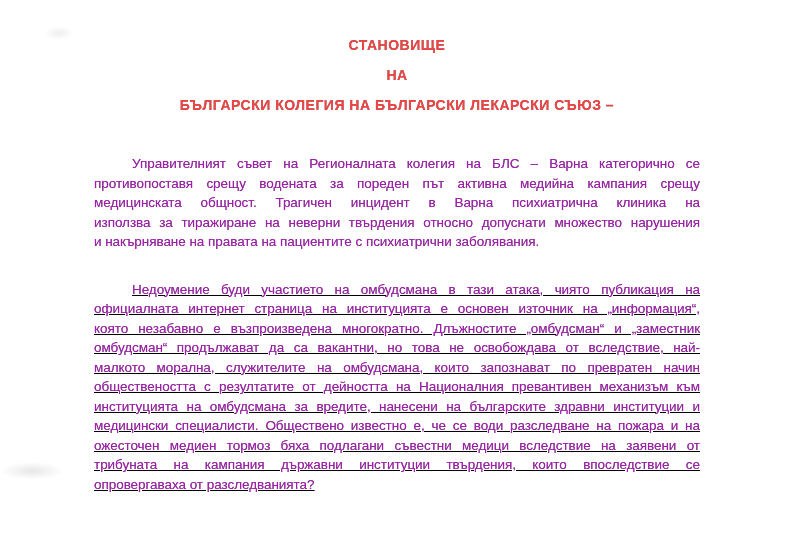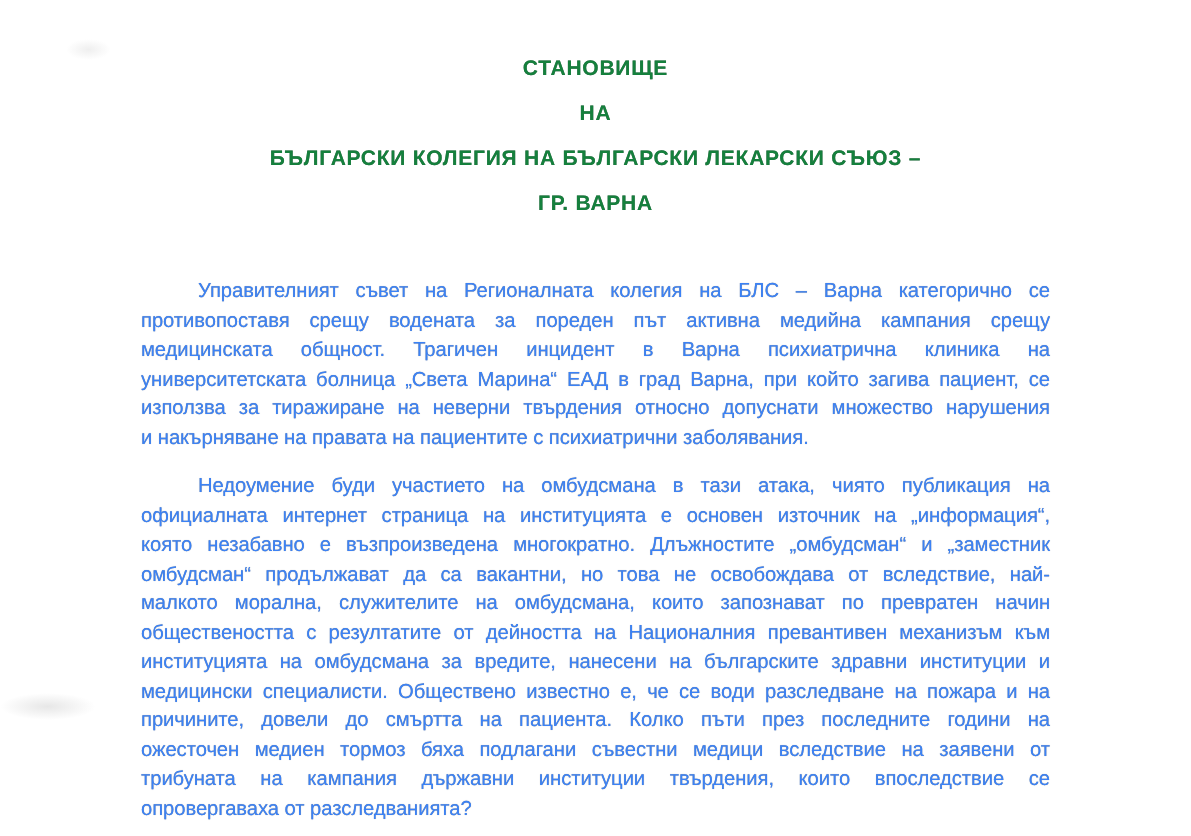--- a/index.html
+++ b/index.html
@@ -21,32 +21,32 @@
   }
   .title-block {
     width: 606px;
   }
   .title-line {
     text-align: center;
     font-weight: bold;
     font-size: 14px;
     line-height: 30px;
     letter-spacing: 0.5px;
-    color: #15803d;
+    color: #ef4444;
     text-shadow: 0 0 0.4px rgba(0,0,0,0.55);
   }
   .para {
     width: 606px;
   }
   .para.p1 { margin-top: 34px; }
-  .para.p2 { margin-top: 13px; }
+  .para.p2 { margin-top: 28px; text-decoration: underline; }
   .body-line {
     font-size: 13.5px;
     line-height: 19.5px;
-    color: #3b82f6;
+    color: #a21caf;
     letter-spacing: -0.05px;
     white-space: nowrap;
     text-align: justify;
     text-align-last: justify;
     text-shadow: 0 0 0.45px rgba(0,0,0,0.5);
   }
   .body-line.first { padding-left: 38px; }
   .body-line.last  { text-align-last: left; }
   
   .smudge {
@@ -68,41 +68,38 @@
 <div class="page">
   <div class="smudge s1"></div>
   <div class="smudge s2"></div>
 
   <div class="content">
 
     <div class="title-block">
       <div class="title-line">СТАНОВИЩЕ</div>
       <div class="title-line">НА</div>
       <div class="title-line">БЪЛГАРСКИ КОЛЕГИЯ НА БЪЛГАРСКИ ЛЕКАРСКИ СЪЮЗ –</div>
-      <div class="title-line">ГР. ВАРНА</div>
     </div>
 
     <div class="para p1">
       <div class="body-line first">Управителният съвет на Регионалната колегия на БЛС – Варна категорично се</div>
       <div class="body-line">противопоставя срещу водената за пореден път активна медийна кампания срещу</div>
       <div class="body-line">медицинската общност. Трагичен инцидент в Варна психиатрична клиника на</div>
-      <div class="body-line">университетската болница „Света Марина“ ЕАД в град Варна, при който загива пациент, се</div>
       <div class="body-line">използва за тиражиране на неверни твърдения относно допуснати множество нарушения</div>
       <div class="body-line last">и накърняване на правата на пациентите с психиатрични заболявания.</div>
     </div>
 
     <div class="para p2">
       <div class="body-line first">Недоумение буди участието на омбудсмана в тази атака, чиято публикация на</div>
       <div class="body-line">официалната интернет страница на институцията е основен източник на „информация“,</div>
       <div class="body-line">която незабавно е възпроизведена многократно. Длъжностите „омбудсман“ и „заместник</div>
       <div class="body-line">омбудсман“ продължават да са вакантни, но това не освобождава от вследствие, най-</div>
       <div class="body-line">малкото морална, служителите на омбудсмана, които запознават по превратен начин</div>
       <div class="body-line">обществеността с резултатите от дейността на Националния превантивен механизъм към</div>
       <div class="body-line">институцията на омбудсмана за вредите, нанесени на българските здравни институции и</div>
       <div class="body-line">медицински специалисти. Обществено известно е, че се води разследване на пожара и на</div>
-      <div class="body-line">причините, довели до смъртта на пациента. Колко пъти през последните години на</div>
       <div class="body-line">ожесточен медиен тормоз бяха подлагани съвестни медици вследствие на заявени от</div>
       <div class="body-line">трибуната на кампания държавни институции твърдения, които впоследствие се</div>
       <div class="body-line last">опровергаваха от разследванията?</div>
     </div>
 
   </div>
 </div>
 
 </body></html>

